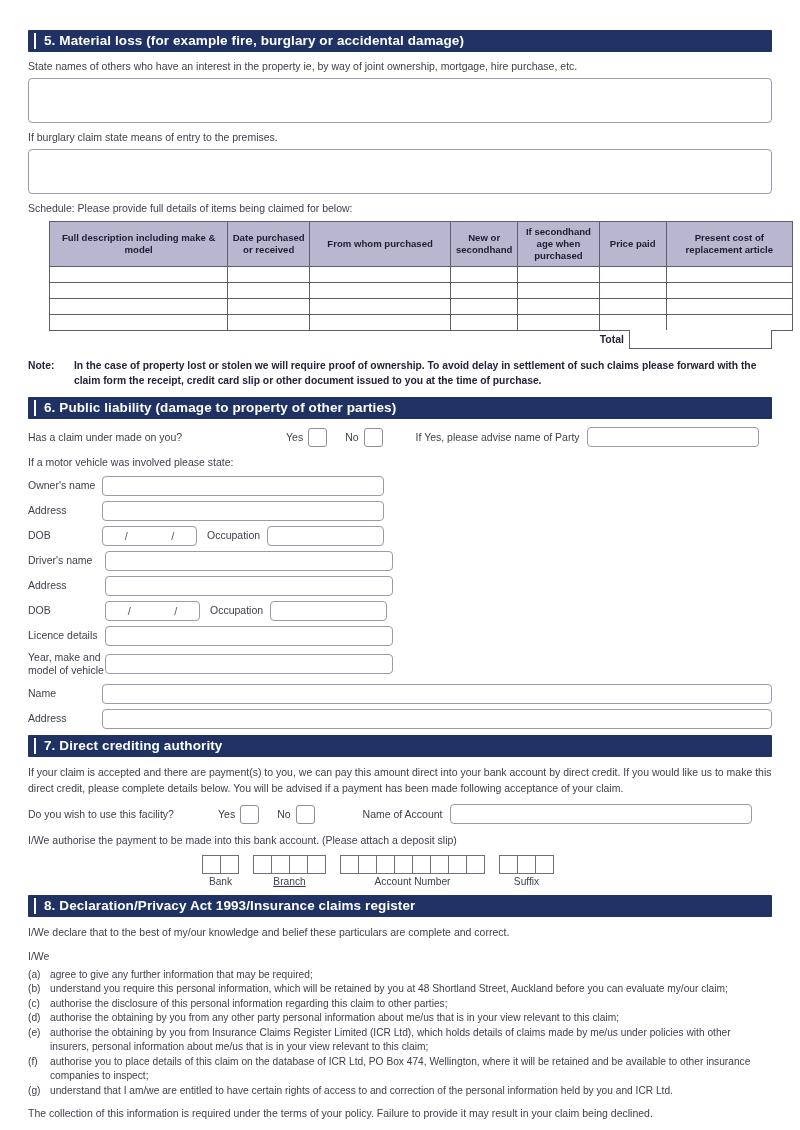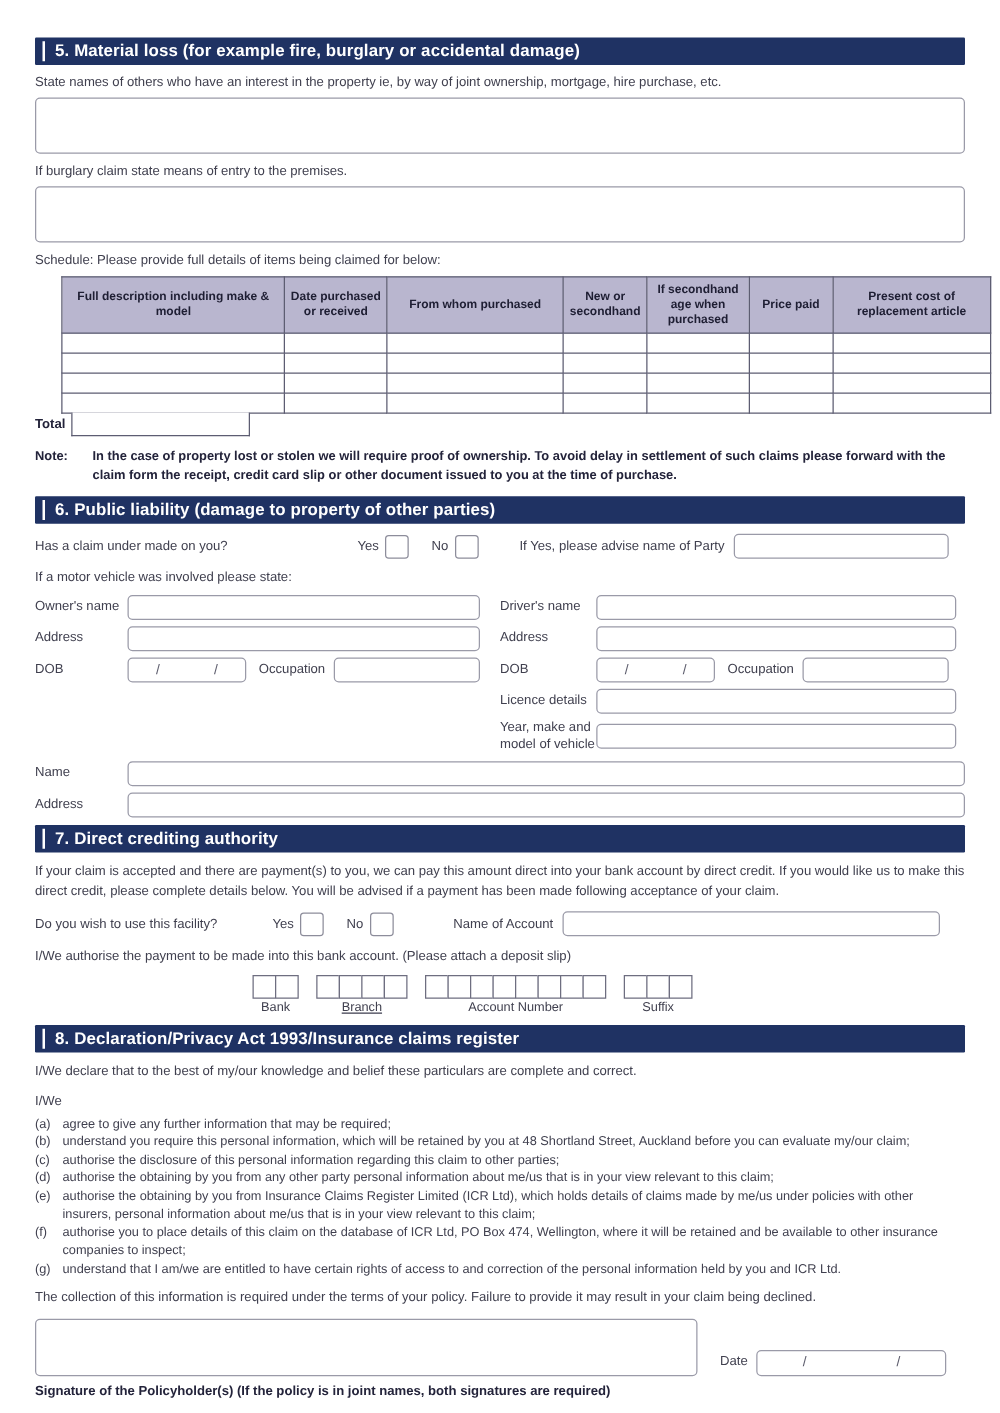--- a/index.html
+++ b/index.html
@@ -84,40 +84,41 @@
     padding: 4px 2px;
     text-align: center;
     vertical-align: middle;
   }
   table.schedule td {
     border: 1px solid #5d5d72;
     height: 16px;
   }
   .total-row {
     display: flex;
+    justify-content: flex-end;
     align-items: stretch;
     margin-top: -1px;
   }
   .total-lbl {
     font-size: 10.5px;
     font-weight: bold;
     color: #23233a;
     line-height: 19px;
     padding-right: 5px;
   }
   .total-box {
     width: 143px;
     height: 19px;
     border: 1px solid #5d5d72;
     border-top: none;
     background: #fff;
   }
 
   
-  .cols { display: flex; gap: 0px; }
+  .cols { display: flex; gap: 0px; flex-direction: column; }
   .col { width: 372px; }
   .col.right { margin-left: 0px; }
 
   .fld { display: flex; align-items: center; margin-bottom: 5px; }
   .fld .cap {
     font-size: 10.5px;
     color: #40404f;
     line-height: 1.2;
   }
 

